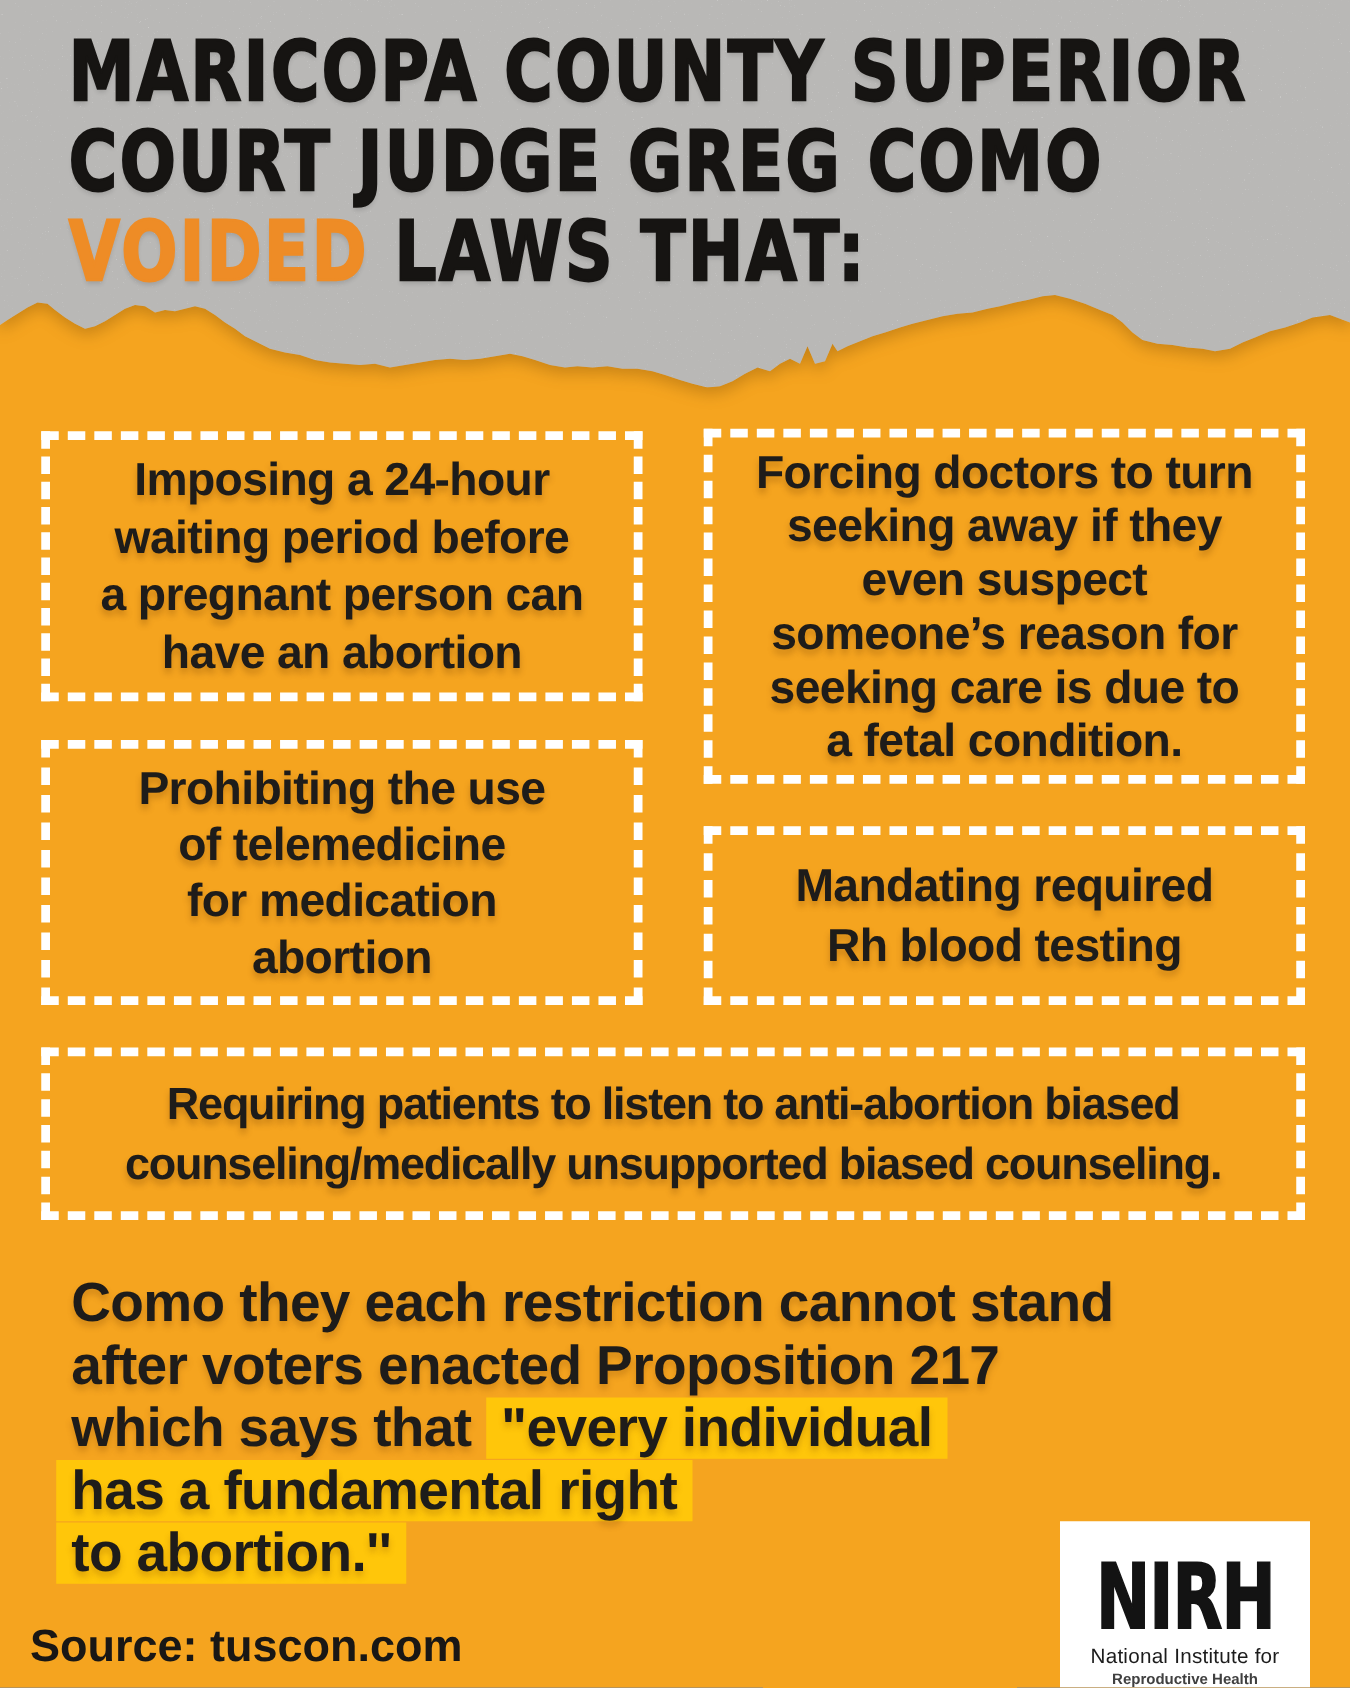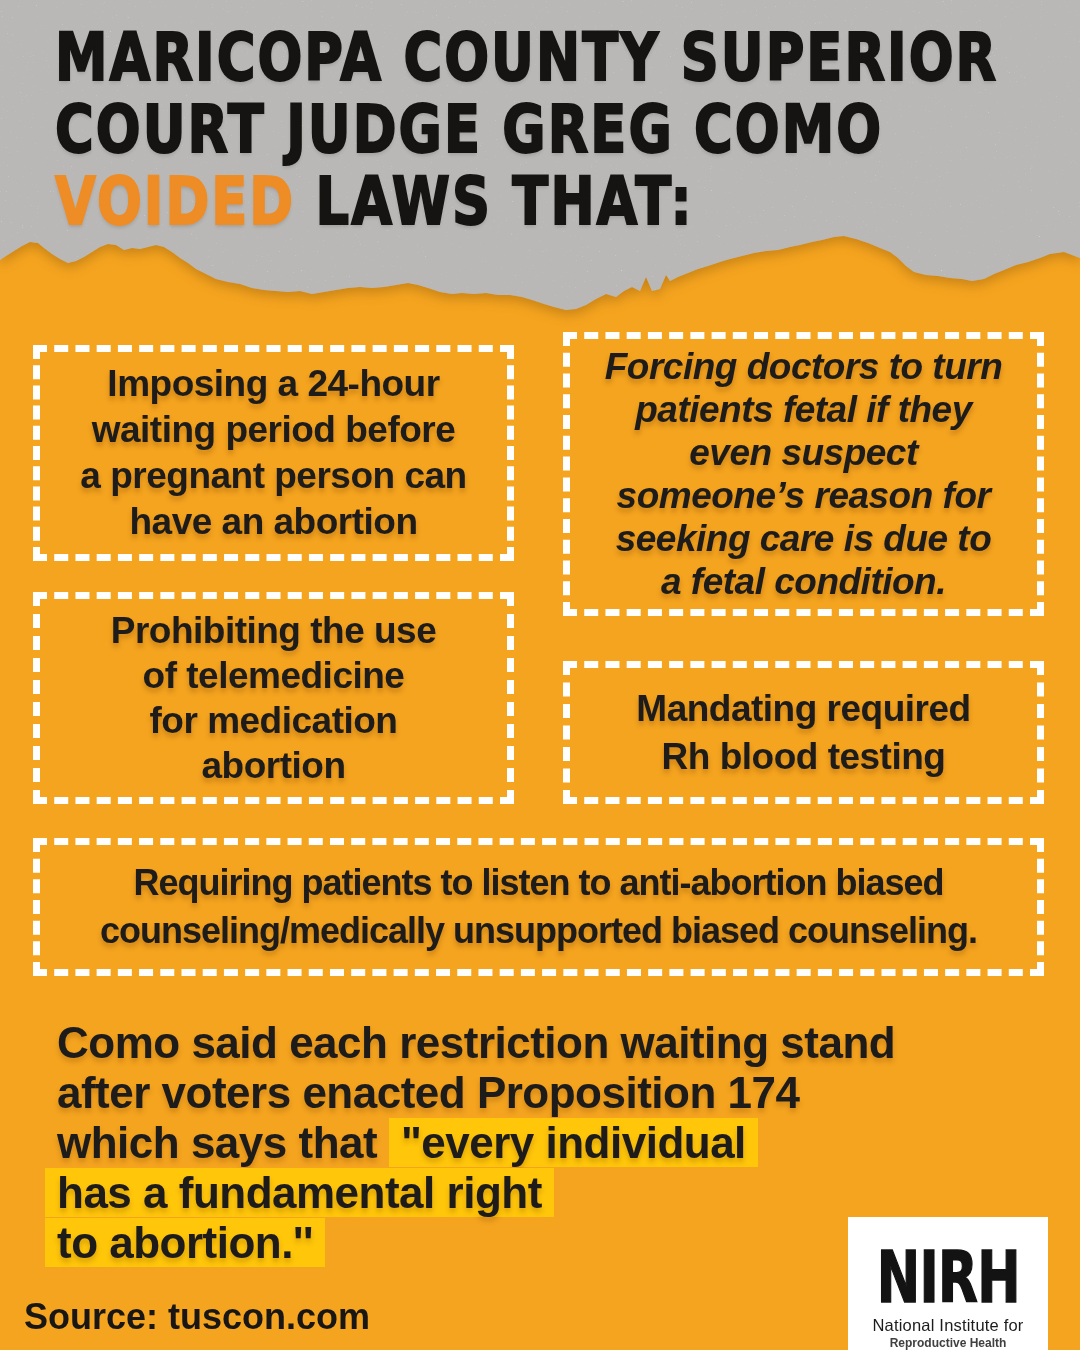--- a/index.html
+++ b/index.html
@@ -30,21 +30,21 @@
   
   .law-box{
     position:absolute;border:7px dashed #FFFFFF;
     display:flex;flex-direction:column;align-items:center;justify-content:center;
     text-align:center;color:#1E1C1A;font-weight:bold;font-size:37px;
     letter-spacing:-0.5px;
     text-shadow:0 4px 5px rgba(110,55,0,0.30);
   }
   .law-box .bline{white-space:nowrap;}
   .box1{left:33px;top:345px;width:467px;height:202px;line-height:46px;}
-  .box2{left:563px;top:332px;width:467px;height:270px;line-height:43px;font-style:italic;}
+  .box2{left:563px;top:343px;width:467px;height:270px;line-height:43px;}
   .box3{left:33px;top:592px;width:467px;height:198px;line-height:45px;}
   .box4{left:563px;top:661px;width:467px;height:129px;line-height:48px;}
   .box5{left:33px;top:838px;width:997px;height:124px;line-height:48px;font-size:36px;letter-spacing:-1px;justify-content:center;}
   
   .para{
     position:absolute;left:57px;top:1018px;color:#1E1C1A;
     font-weight:bold;font-size:44px;line-height:50px;letter-spacing:-0.5px;
     text-shadow:0 4px 5px rgba(110,55,0,0.25);white-space:nowrap;
   }
   .p-line{height:50px;}
@@ -94,21 +94,21 @@
 
   <div class="law-box box1">
     <div class="bline">Imposing a 24-hour</div>
     <div class="bline">waiting period before</div>
     <div class="bline">a pregnant person can</div>
     <div class="bline">have an abortion</div>
   </div>
 
   <div class="law-box box2">
     <div class="bline">Forcing doctors to turn</div>
-    <div class="bline">patients fetal if they</div>
+    <div class="bline">seeking away if they</div>
     <div class="bline">even suspect</div>
     <div class="bline">someone’s reason for</div>
     <div class="bline">seeking care is due to</div>
     <div class="bline">a fetal condition.</div>
   </div>
 
   <div class="law-box box3">
     <div class="bline">Prohibiting the use</div>
     <div class="bline">of telemedicine</div>
     <div class="bline">for medication</div>
@@ -119,22 +119,22 @@
     <div class="bline">Mandating required</div>
     <div class="bline">Rh blood testing</div>
   </div>
 
   <div class="law-box box5">
     <div class="bline">Requiring patients to listen to anti-abortion biased</div>
     <div class="bline">counseling/medically unsupported biased counseling.</div>
   </div>
 
   <div class="para">
-    <div class="p-line"><span>Como said each restriction waiting stand</span></div>
-    <div class="p-line"><span>after voters enacted Proposition 174</span></div>
+    <div class="p-line"><span>Como they each restriction cannot stand</span></div>
+    <div class="p-line"><span>after voters enacted Proposition 217</span></div>
     <div class="p-line"><span>which says that </span><span class="hl">"every individual</span></div>
     <div class="p-line"><span class="hl shift">has a fundamental right</span></div>
     <div class="p-line"><span class="hl shift">to abortion.''</span></div>
   </div>
 
   <div class="source">Source: tuscon.com</div>
 
   <div class="logo">
     <div class="logo-acronym">NIRH</div>
     <div class="logo-sub1">National Institute for</div>

